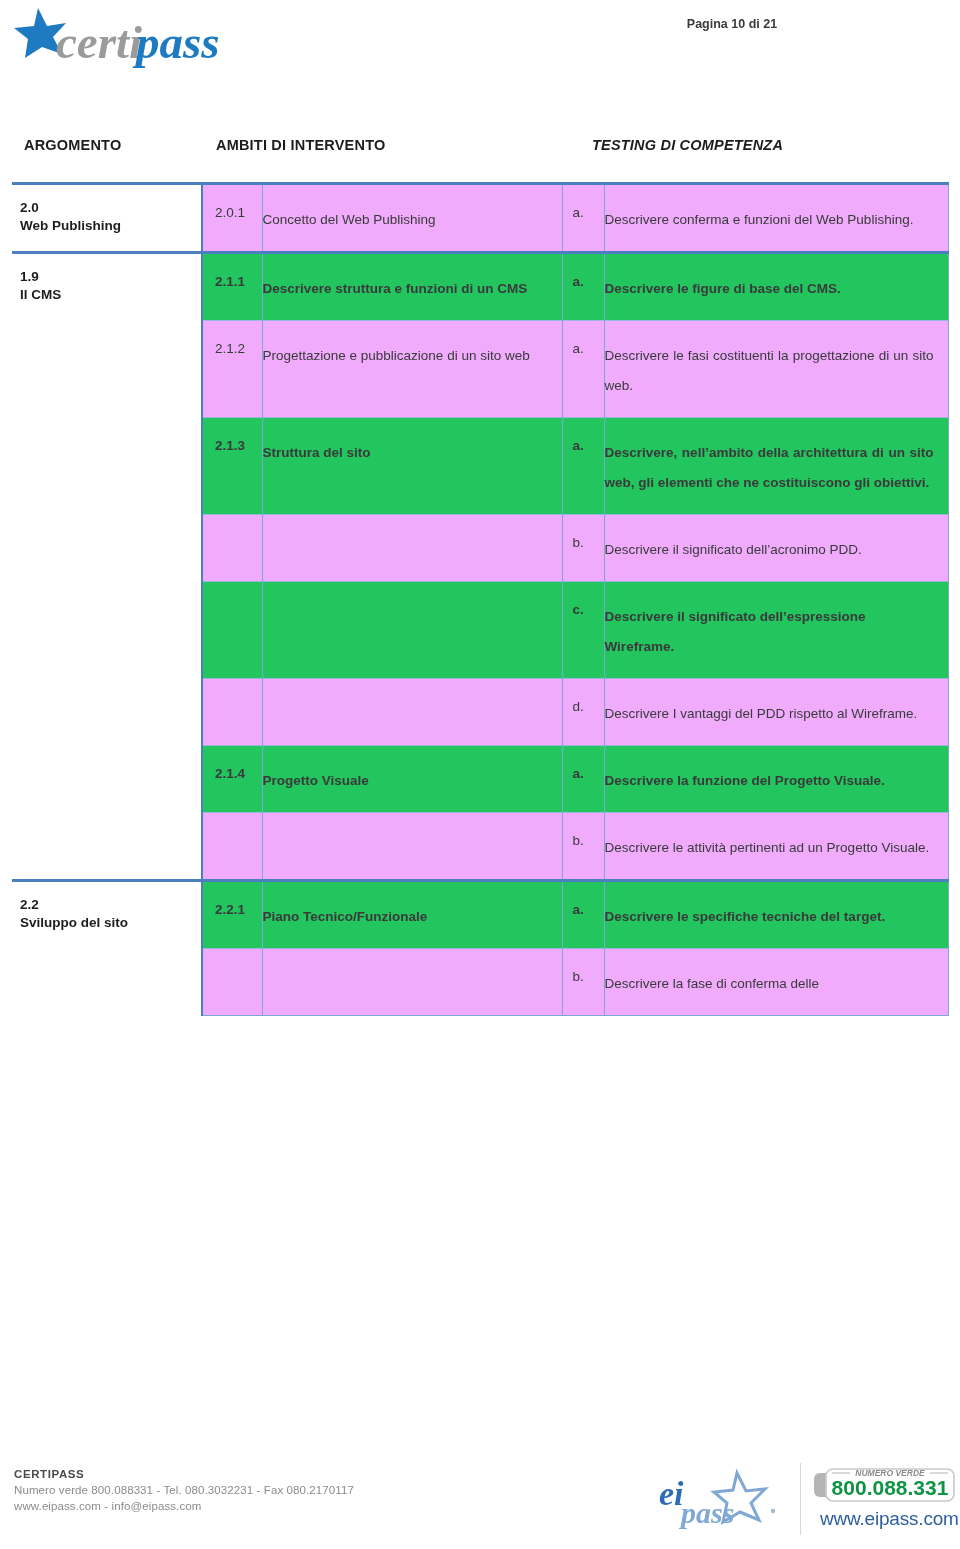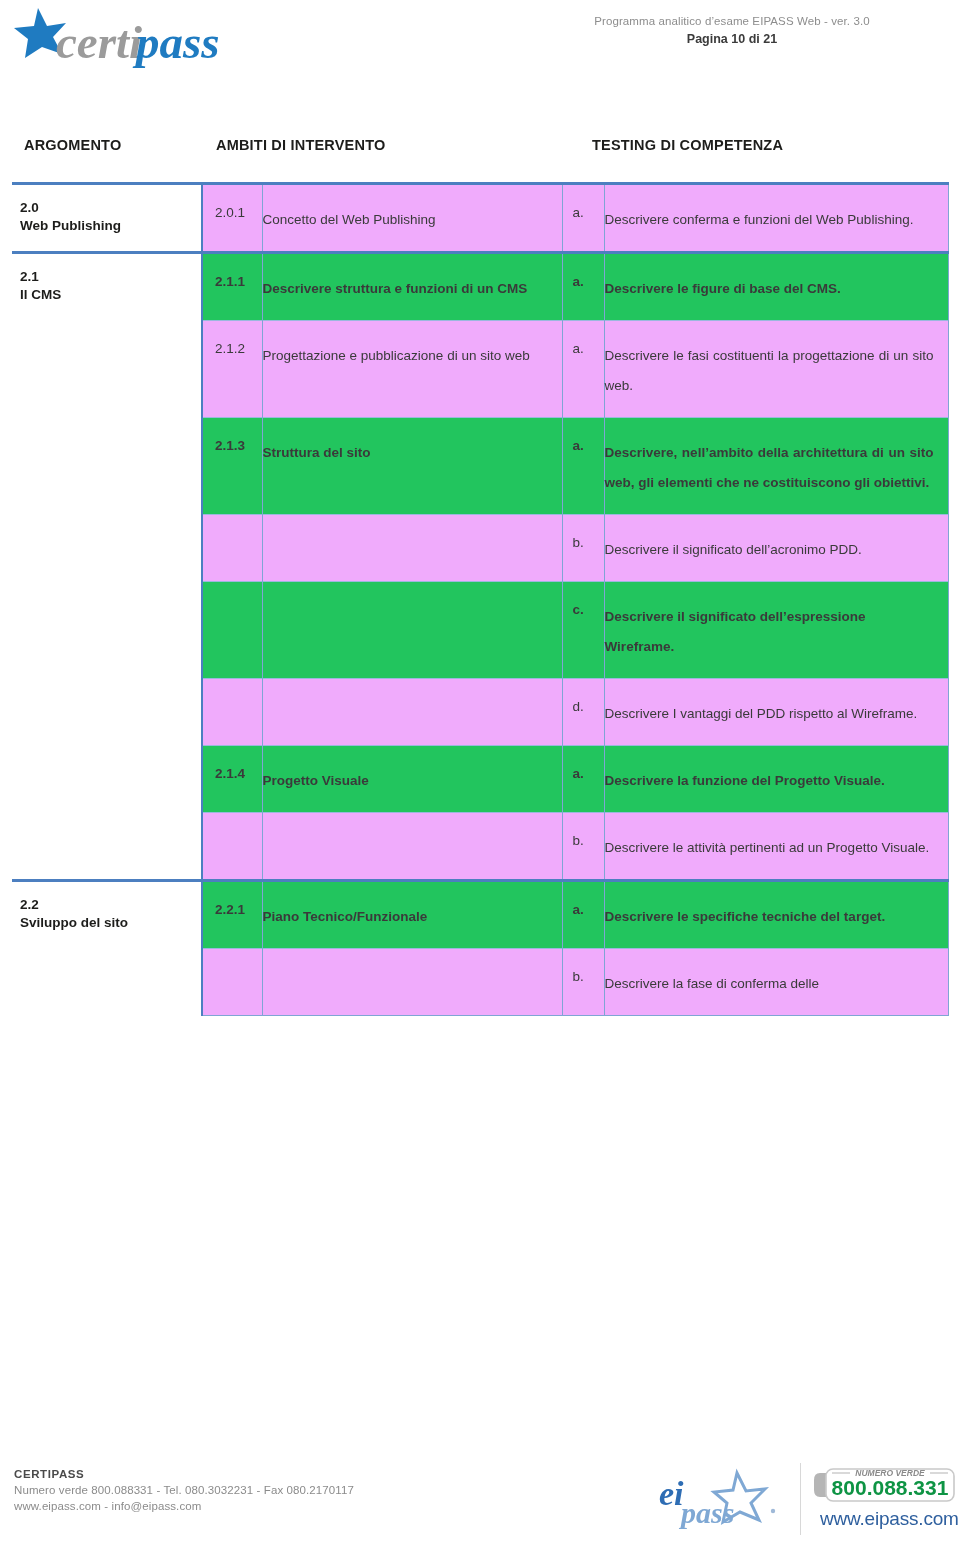--- a/index.html
+++ b/index.html
@@ -64,21 +64,21 @@
   .col-heads span {
     position: absolute;
     font-size: 14.5px;
     font-weight: bold;
     color: #1d1d1b;
     letter-spacing: .2px;
     white-space: nowrap;
   }
   .ch-argomento { left: 16px; margin-left: 8px; }
   .ch-ambiti    { left: 216px; }
-  .ch-testing   { left: 592px; }
+  .ch-testing   { left: 592px; font-style: italic; }
 
   
   .tbl {
     position: absolute;
     top: 182px;
     left: 12px;
     width: 936px;
     border-collapse: collapse;
     table-layout: fixed;
   }
@@ -221,21 +221,20 @@
     <svg width="215" height="62" viewBox="0 0 215 62" xmlns="http://www.w3.org/2000/svg">
 
       <polygon points="30,2 39,20 58,17 45,31 54,48 34,41 17,52 20,33 6,22 26,20" fill="#1F7BC1"></polygon>
 
       <text x="48" y="52" font-family="'Liberation Serif', serif" font-size="47" font-style="italic" font-weight="bold" fill="#9B9B9B">certi</text>
       <text x="128" y="52" font-family="'Liberation Serif', serif" font-size="47" font-style="italic" font-weight="bold" fill="#1F7BC1">pass</text>
     </svg>
   </div>
 
   <div class="header-meta">
-    <div class="line1">Programma analitico d’esame EIPASS Web - ver. 3.0</div>
     <div class="line2">Pagina 10 di 21</div>
   </div>
 </div>
 
 <div class="col-heads">
   <span class="ch-argomento">ARGOMENTO</span>
   <span class="ch-ambiti">AMBITI DI INTERVENTO</span>
   <span class="ch-testing">TESTING DI COMPETENZA</span>
 </div>
 
@@ -264,21 +263,21 @@
         <td class="body ">
           <div class="let-cell">a.</div>
         </td>
         <td class="body">
           <div class="test-cell nojust">Descrivere conferma e funzioni del Web Publishing.</div>
         </td>
       </tr>
       <tr class="plain sec-start">
         <td class="topic" rowspan="8">
           <div class="topic-cell">
-            <div>2.1</div>
+            <div>1.9</div>
             <div>Il CMS</div>
           </div>
         </td>
         <td class="body first-body">
           <div class="num-cell">2.1.1</div>
         </td>
         <td class="body ">
           <div class="area-cell">Descrivere struttura e funzioni di un CMS</div>
         </td>
         <td class="body ">

